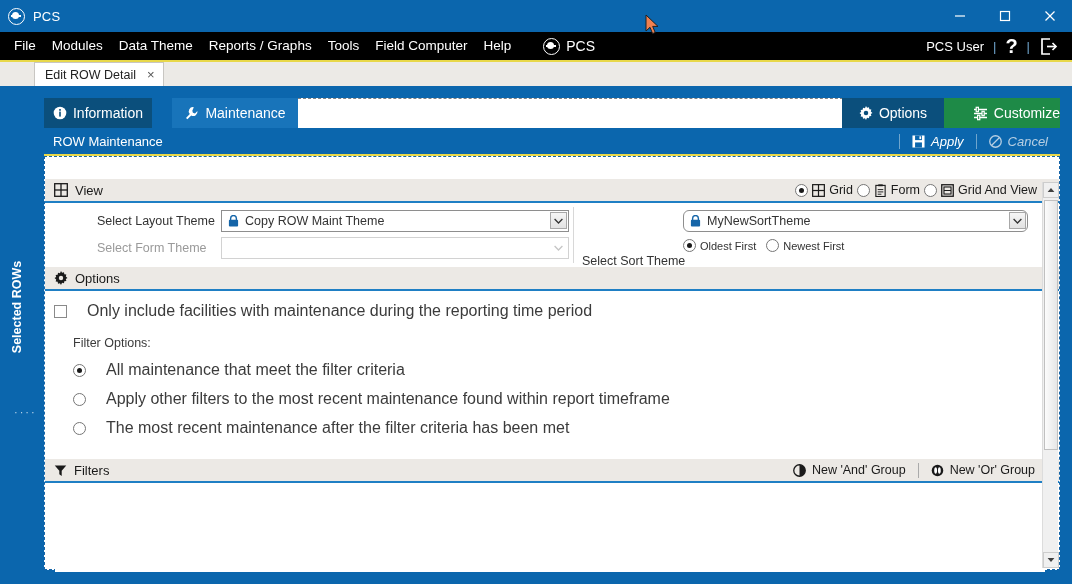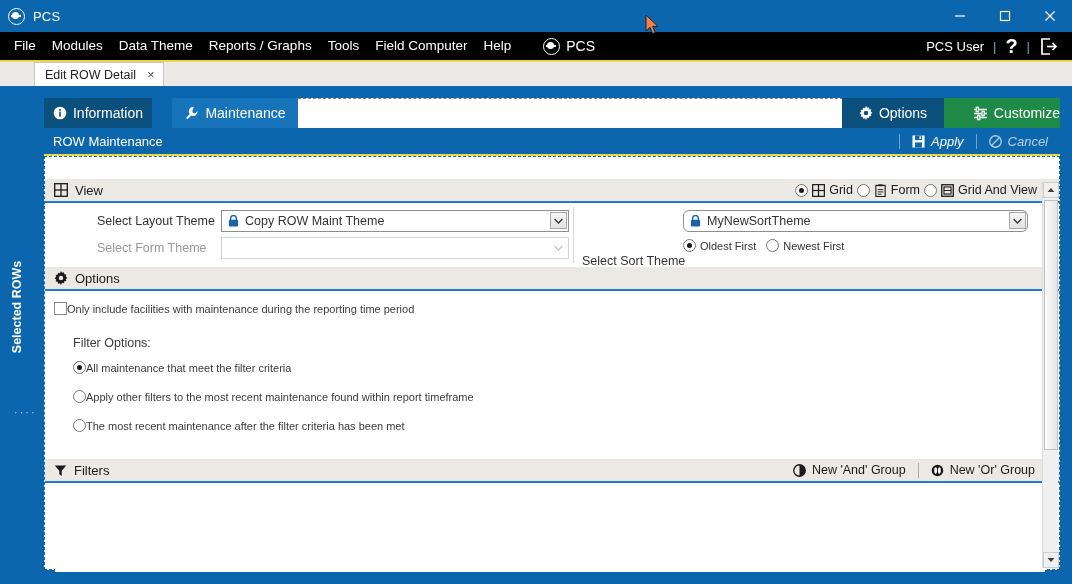--- a/index.html
+++ b/index.html
@@ -209,22 +209,22 @@
     display: flex; align-items: center; justify-content: center;
   }
   .combo.disabled .arrow-btn { background: none; border: none; }
   .divider-v {
     position: absolute; top: 4px; width: 1px; height: 56px; background: #d8d8d8;
   }
 
   
   .opt-body { background: #ffffff; }
   .opt-line {
-    display: flex; align-items: center; gap: 0;
-    font-size: 11px; color: #3b3b3b;
+    display: flex; align-items: center; gap: 20px;
+    font-size: 16px; color: #3b3b3b;
   }
 
   
   .filters-head-right {
     position: absolute; right: 0; top: 0; height: 22px;
     display: flex; align-items: center; font-size: 12.5px; color: #1a1a1a;
   }
   .grp-btn { display: flex; align-items: center; gap: 6px; }
 
   

